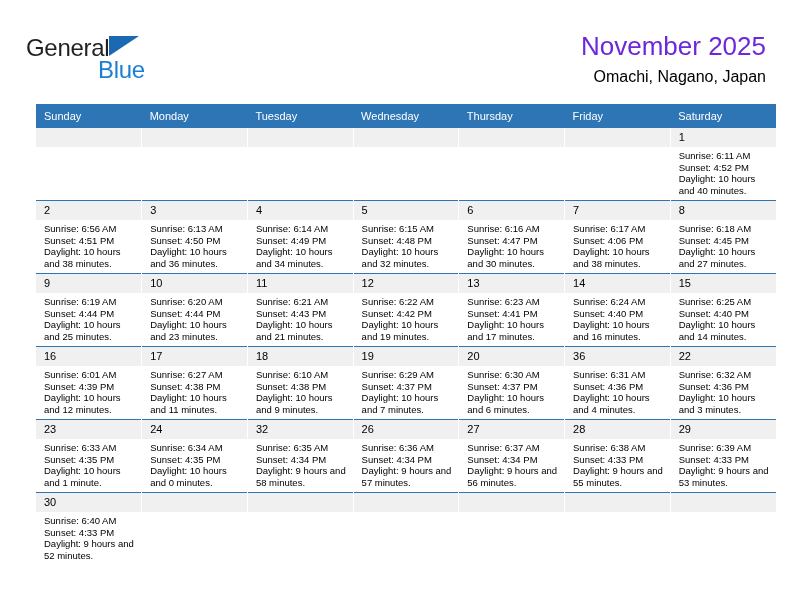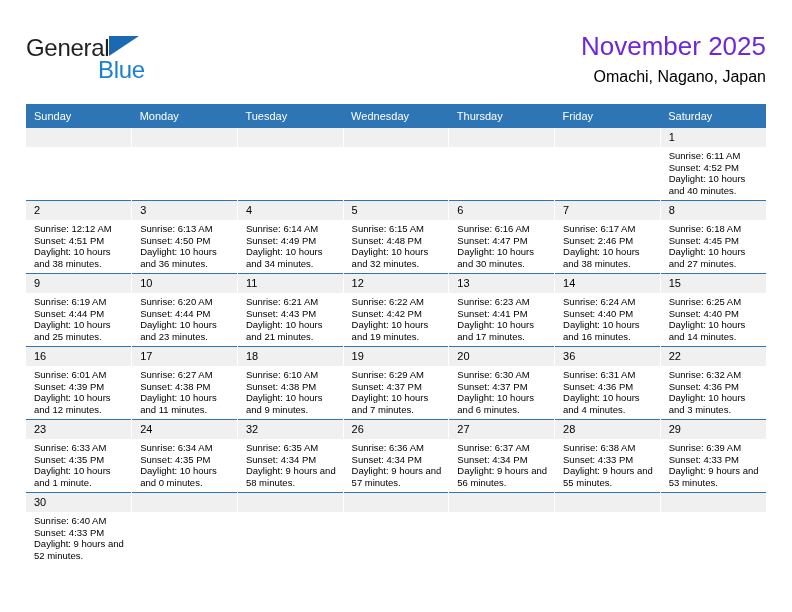--- a/index.html
+++ b/index.html
@@ -80,21 +80,21 @@
     font-size: 16px;
     color: #000000;
     line-height: 20px;
     margin-top: 5px;
     white-space: nowrap;
   }
 
   
   .calendar {
     position: absolute;
-    left: 26px;
+    left: 36px;
     top: 104px;
     width: 740px;
     border-collapse: collapse;
     table-layout: fixed;
   }
   .calendar col { width: 105.71px; }
 
   .calendar thead th {
     background: #2e75b6;
     color: #ffffff;
@@ -203,21 +203,21 @@
               <div>Sunrise: 6:11 AM</div>
               <div>Sunset: 4:52 PM</div>
               <div>Daylight: 10 hours and 40 minutes.</div>
             </div>
           </td>
         </tr>
         <tr>
           <td>
             <span class="daynum">2</span>
             <div class="dayinfo">
-              <div>Sunrise: 12:12 AM</div>
+              <div>Sunrise: 6:56 AM</div>
               <div>Sunset: 4:51 PM</div>
               <div>Daylight: 10 hours and 38 minutes.</div>
             </div>
           </td>
           <td>
             <span class="daynum">3</span>
             <div class="dayinfo">
               <div>Sunrise: 6:13 AM</div>
               <div>Sunset: 4:50 PM</div>
               <div>Daylight: 10 hours and 36 minutes.</div>
@@ -244,21 +244,21 @@
             <div class="dayinfo">
               <div>Sunrise: 6:16 AM</div>
               <div>Sunset: 4:47 PM</div>
               <div>Daylight: 10 hours and 30 minutes.</div>
             </div>
           </td>
           <td>
             <span class="daynum">7</span>
             <div class="dayinfo">
               <div>Sunrise: 6:17 AM</div>
-              <div>Sunset: 2:46 PM</div>
+              <div>Sunset: 4:06 PM</div>
               <div>Daylight: 10 hours and 38 minutes.</div>
             </div>
           </td>
           <td>
             <span class="daynum">8</span>
             <div class="dayinfo">
               <div>Sunrise: 6:18 AM</div>
               <div>Sunset: 4:45 PM</div>
               <div>Daylight: 10 hours and 27 minutes.</div>
             </div>

